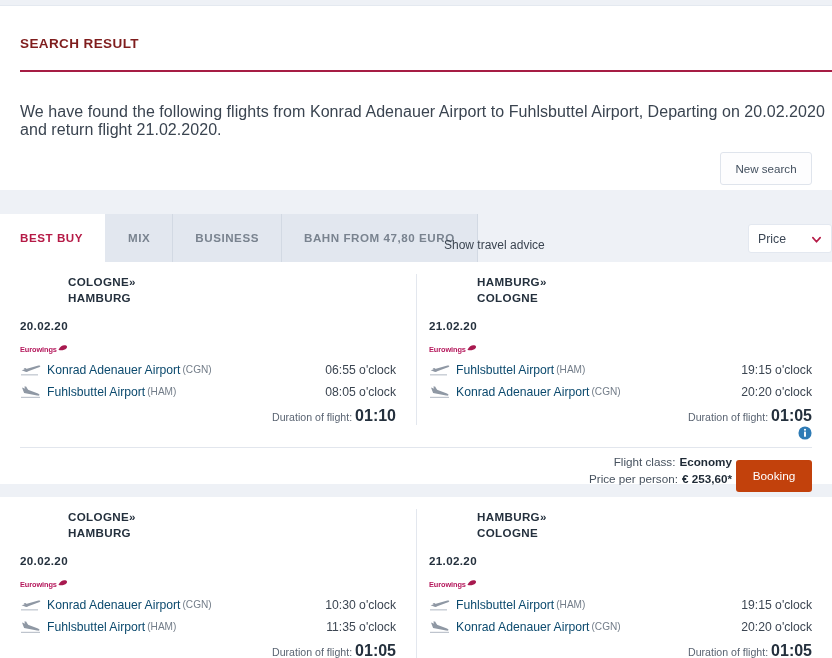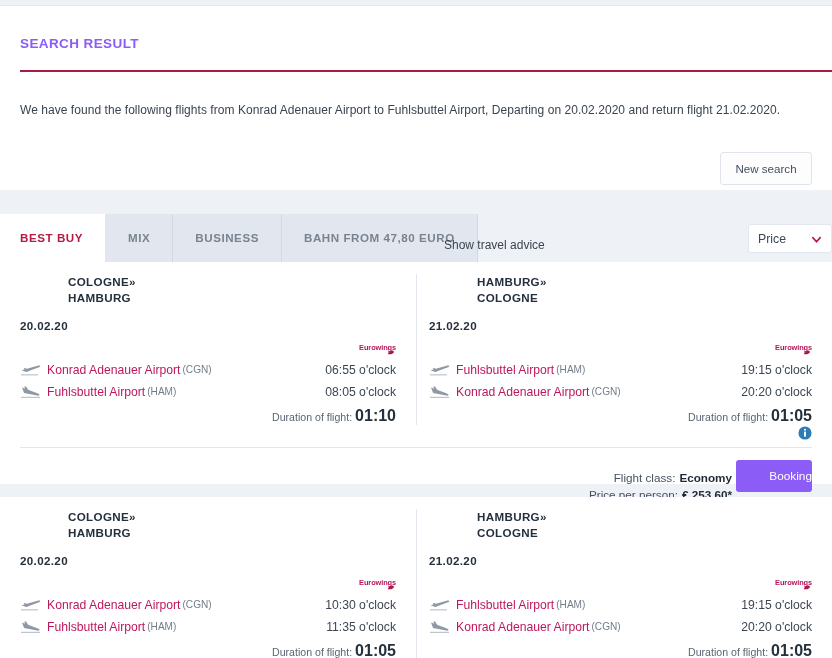--- a/index.html
+++ b/index.html
@@ -36,37 +36,37 @@
     border-top: 1px solid #e4e9f0;
   }
 
   .page-title {
     position: absolute;
     left: 20px;
     top: 30px;
     font-size: 13.5px;
     font-weight: bold;
     letter-spacing: 0.4px;
-    color: #8b5cf6;
+    color: #7f1d1d;
   }
 
   .title-rule {
     position: absolute;
     left: 20px;
     top: 64px;
     width: 812px;
     height: 2px;
     background: #a61d44;
   }
 
   .intro-text {
     position: absolute;
     left: 20px;
     top: 97px;
-    font-size: 12px;
+    font-size: 16px;
     color: #3a4450;
     letter-spacing: 0.05px;
   }
 
   .new-search-btn {
     position: absolute;
     right: 20px;
     top: 146px;
     width: 92px;
     height: 33px;
@@ -187,22 +187,21 @@
     line-height: 16px;
   }
   .leg-date { width: 48px; flex: none; margin-top: 44px; }
   .leg-route .route-to { display: block; }
   .arrow { color: #24303d; font-weight: bold; }
 
   .airline {
     margin-top: 9px;
     height: 13px;
     display: flex;
-    align-items: flex-end;
-    flex-direction: column;
+    align-items: center;
   }
   .airline-name {
     font-size: 7.4px;
     font-weight: bold;
     color: #b5185c;
     letter-spacing: -0.1px;
     line-height: 9px;
     font-family: "Liberation Sans", sans-serif;
   }
   .airline-swoosh {
@@ -217,21 +216,21 @@
     margin-top: 5px;
     height: 17px;
   }
   .seg-icon {
     width: 22px; height: 14px;
     flex: none;
     margin-right: 5px;
   }
   .seg-airport {
     font-size: 12.2px;
-    color: #be185d;
+    color: #0c4a6e;
     white-space: nowrap;
   }
   .seg-code {
     font-size: 10.1px;
     color: #737d89;
     margin-left: 2px;
   }
   .seg-time {
     margin-left: auto;
     font-size: 12.2px;
@@ -266,42 +265,41 @@
   }
 
   .price-row {
     position: relative;
     height: 64px;
   }
 
   .price-table {
     position: absolute;
     right: 100px;
-    top: 21px;
+    top: 5px;
     text-align: right;
     line-height: 17px;
   }
   .price-line { white-space: nowrap; font-size: 11.7px; }
   .price-label { color: #47525f; }
   .price-value { color: #1f2a36; font-weight: bold; margin-left: 4px; }
 
   .booking-btn {
     position: absolute;
     right: 20px;
     top: 12px;
     width: 76px;
     height: 32px;
-    background: #8b5cf6;
+    background: #c2410c;
     border: none;
     border-radius: 3px;
     color: #ffffff;
     font-size: 11.8px;
     font-family: "Liberation Sans", sans-serif;
     cursor: pointer;
-    text-align: right;
   }
 </style>
 </head>
 <body>
 
 <div class="page">
 
   <div class="top-panel">
     <div class="page-title">SEARCH RESULT</div>
     <div class="title-rule"></div>

